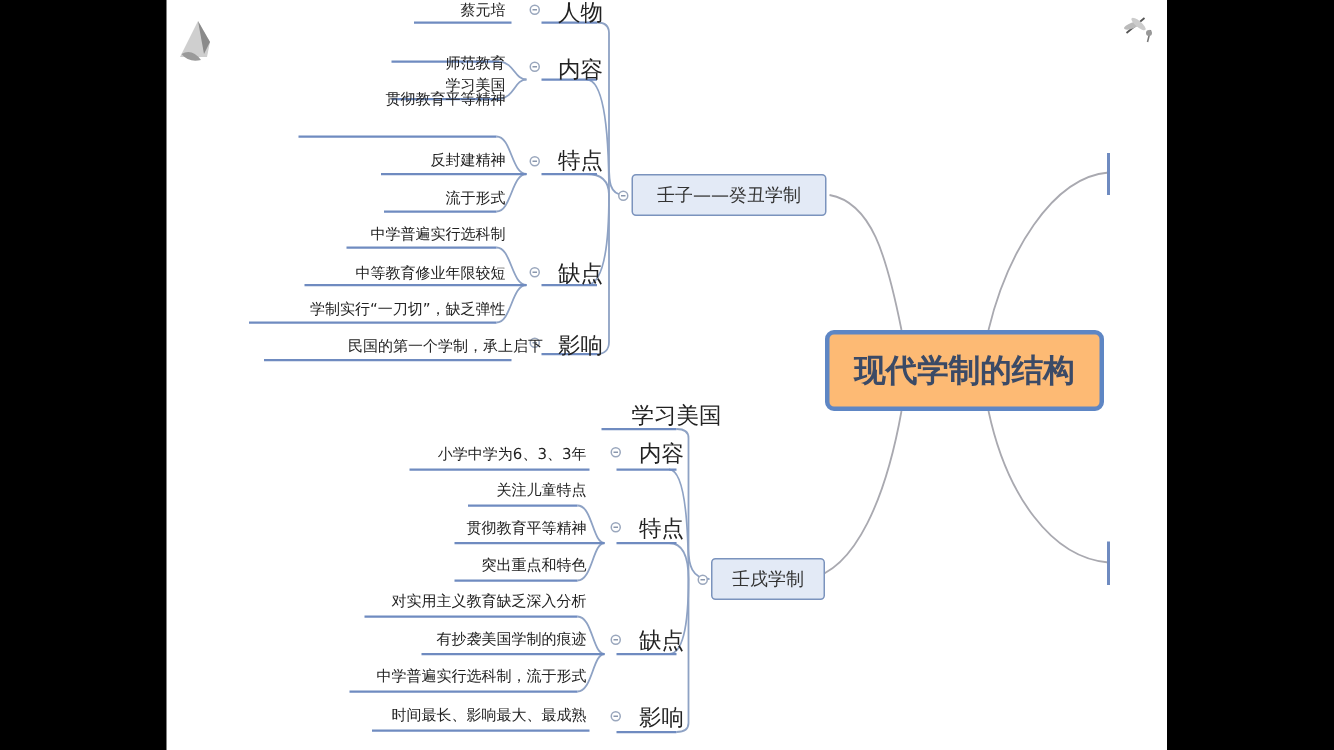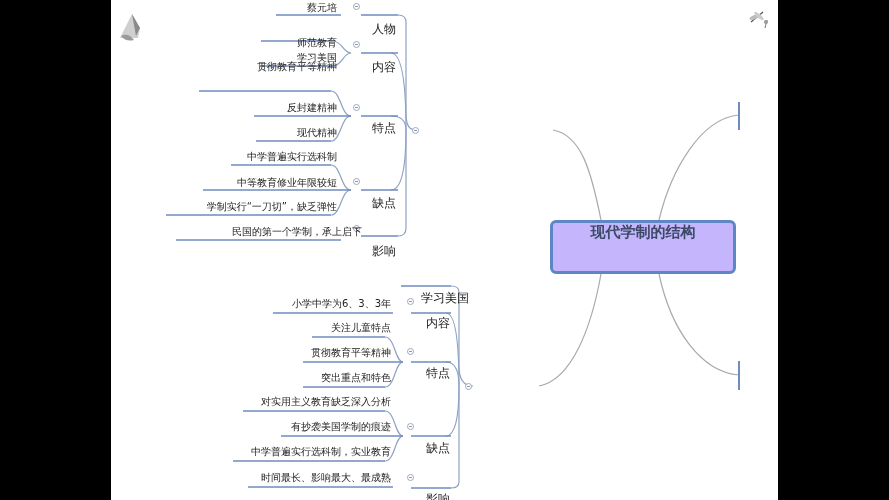--- a/index.html
+++ b/index.html
@@ -9,29 +9,29 @@
     }
     .canvas {
       position: absolute; left: 111px; top: 0; width: 667px; height: 500px;
       background: #ffffff; overflow: hidden;
     }
     svg.lines { position: absolute; left: 0; top: 0; }
     .txt {
       position: absolute; font-size: 10px; color: #222; white-space: nowrap;
       line-height: 11px; text-align: center;
     }
-    .cat { position: absolute; font-size: 12px; color: #222; white-space: nowrap; line-height: 11px; margin-top: 21px; }
+    .cat { position: absolute; font-size: 15px; color: #222; white-space: nowrap; line-height: 11px; }
     .node {
       position: absolute; background: #e3eaf6; border: 1px solid #7b93bd; border-radius: 3px;
       font-size: 12px; color: #333; display: flex; align-items: center; justify-content: center;
       white-space: nowrap; box-sizing: border-box;
     }
     .central {
-      position: absolute; background: #c4b5fd; border: 3px solid #5e86c4; border-radius: 6px;
-      font-size: 15px; font-weight: bold; color: #3b4a66; display: flex; align-items: flex-start;
+      position: absolute; background: #fdba74; border: 3px solid #5e86c4; border-radius: 6px;
+      font-size: 21px; font-weight: bold; color: #3b4a66; display: flex; align-items: center;
       justify-content: center; box-sizing: border-box; white-space: nowrap;
     }
     .collapse {
       position: absolute; width: 7px; height: 7px; border: 1px solid #9aa7bd; border-radius: 50%;
       background: #fff; box-sizing: border-box;
     }
     .collapse::after {
       content: ""; position: absolute; left: 1px; top: 2px; width: 3px; height: 1px; background: #8a97ad;
     }
     .deco { position: absolute; }
@@ -117,57 +117,63 @@
     <ellipse cx="10" cy="11" rx="6" ry="2" fill="#bbb" transform="rotate(-20 10 11)"></ellipse>
     <ellipse cx="14" cy="10" rx="6" ry="2" fill="#ccc" transform="rotate(40 14 10)"></ellipse>
     <line x1="20" y1="22" x2="22" y2="14" stroke="#777" stroke-width="1"></line>
     <circle cx="21" cy="16" r="2" fill="#999"></circle>
   </svg>
 
   <div class="central" style="left:439px;top:220px;width:186px;height:54px;">
     <span>现代学制的结构</span>
   </div>
 
+  <div class="node" style="left:310px;top:116px;width:130px;height:28px;">
+    <span>壬子——癸丑学制</span>
+  </div>
   <div class="collapse" style="left:301px;top:127px"></div>
 
   <div class="collapse" style="left:242px;top:3px"></div>
   <div class="cat" style="left:261px;top:3px">人物</div>
   <div class="collapse" style="left:242px;top:41px"></div>
   <div class="cat" style="left:261px;top:41px">内容</div>
   <div class="collapse" style="left:242px;top:104px"></div>
   <div class="cat" style="left:261px;top:102px">特点</div>
   <div class="collapse" style="left:242px;top:178px"></div>
   <div class="cat" style="left:261px;top:177px">缺点</div>
   <div class="collapse" style="left:242px;top:225px"></div>
   <div class="cat" style="left:261px;top:225px">影响</div>
 
   <div class="txt" style="right:441px;top:2px">蔡元培</div>
   <div class="txt" style="right:441px;top:37px">师范教育</div>
   <div class="txt" style="right:441px;top:52px">学习美国</div>
   <div class="txt" style="right:441px;top:61px">贯彻教育平等精神</div>
   <div class="txt" style="right:441px;top:102px">反封建精神</div>
-  <div class="txt" style="right:441px;top:127px">现代精神</div>
+  <div class="txt" style="right:441px;top:127px">流于形式</div>
   <div class="txt" style="right:441px;top:151px">中学普遍实行选科制</div>
   <div class="txt" style="right:441px;top:177px">中等教育修业年限较短</div>
   <div class="txt" style="right:441px;top:201px">学制实行“一刀切”，缺乏弹性</div>
   <div class="txt" style="right:416px;top:226px">民国的第一个学制，承上启下</div>
 
+  <div class="node" style="left:363px;top:372px;width:76px;height:28px;">
+    <span>壬戌学制</span>
+  </div>
   <div class="collapse" style="left:354px;top:383px"></div>
 
   <div class="cat" style="left:310px;top:272px">学习美国</div>
   <div class="collapse" style="left:296px;top:298px"></div>
   <div class="cat" style="left:315px;top:297px">内容</div>
   <div class="collapse" style="left:296px;top:348px"></div>
   <div class="cat" style="left:315px;top:347px">特点</div>
   <div class="collapse" style="left:296px;top:423px"></div>
   <div class="cat" style="left:315px;top:422px">缺点</div>
   <div class="collapse" style="left:296px;top:474px"></div>
   <div class="cat" style="left:315px;top:473px">影响</div>
 
   <div class="txt" style="right:387px;top:298px">小学中学为6、3、3年</div>
   <div class="txt" style="right:387px;top:322px">关注儿童特点</div>
   <div class="txt" style="right:387px;top:347px">贯彻教育平等精神</div>
   <div class="txt" style="right:387px;top:372px">突出重点和特色</div>
   <div class="txt" style="right:387px;top:396px">对实用主义教育缺乏深入分析</div>
   <div class="txt" style="right:387px;top:421px">有抄袭美国学制的痕迹</div>
-  <div class="txt" style="right:387px;top:446px">中学普遍实行选科制，实业教育</div>
+  <div class="txt" style="right:387px;top:446px">中学普遍实行选科制，流于形式</div>
   <div class="txt" style="right:387px;top:472px">时间最长、影响最大、最成熟</div>
 </div>
 
 </body></html>

